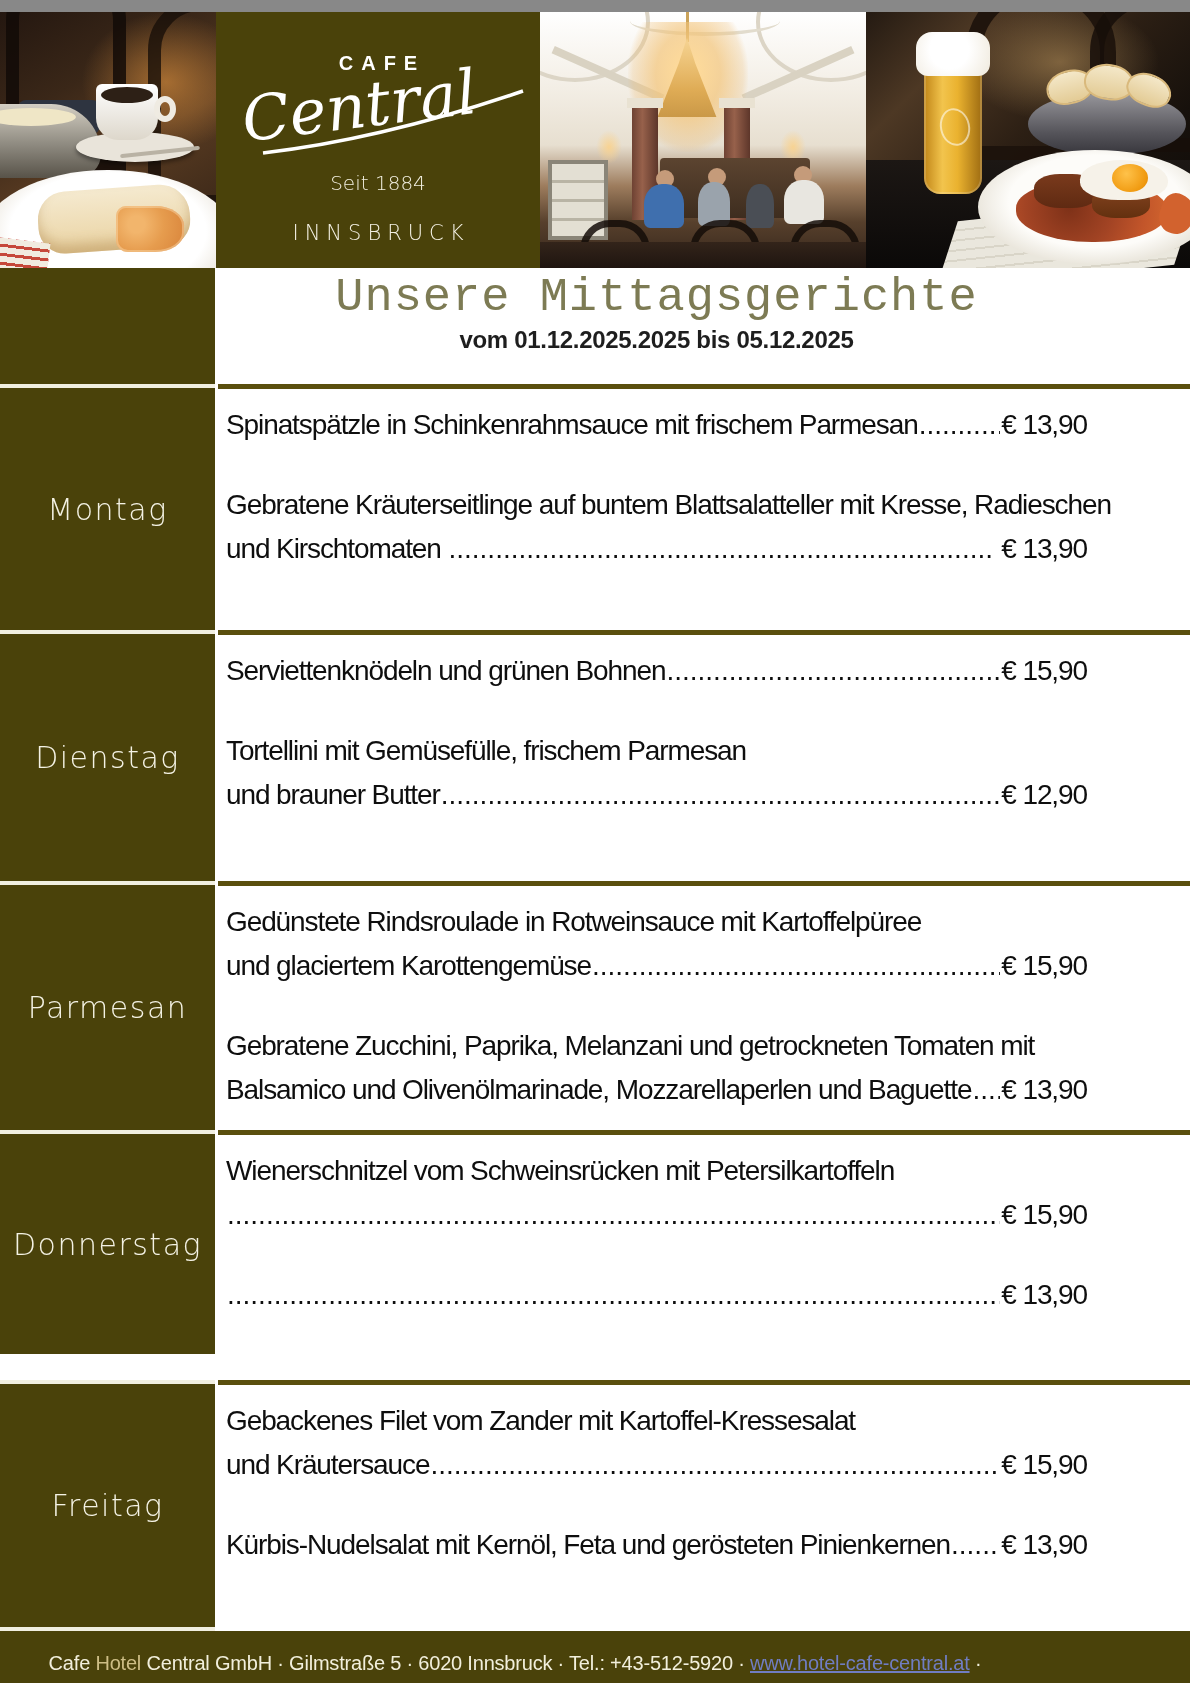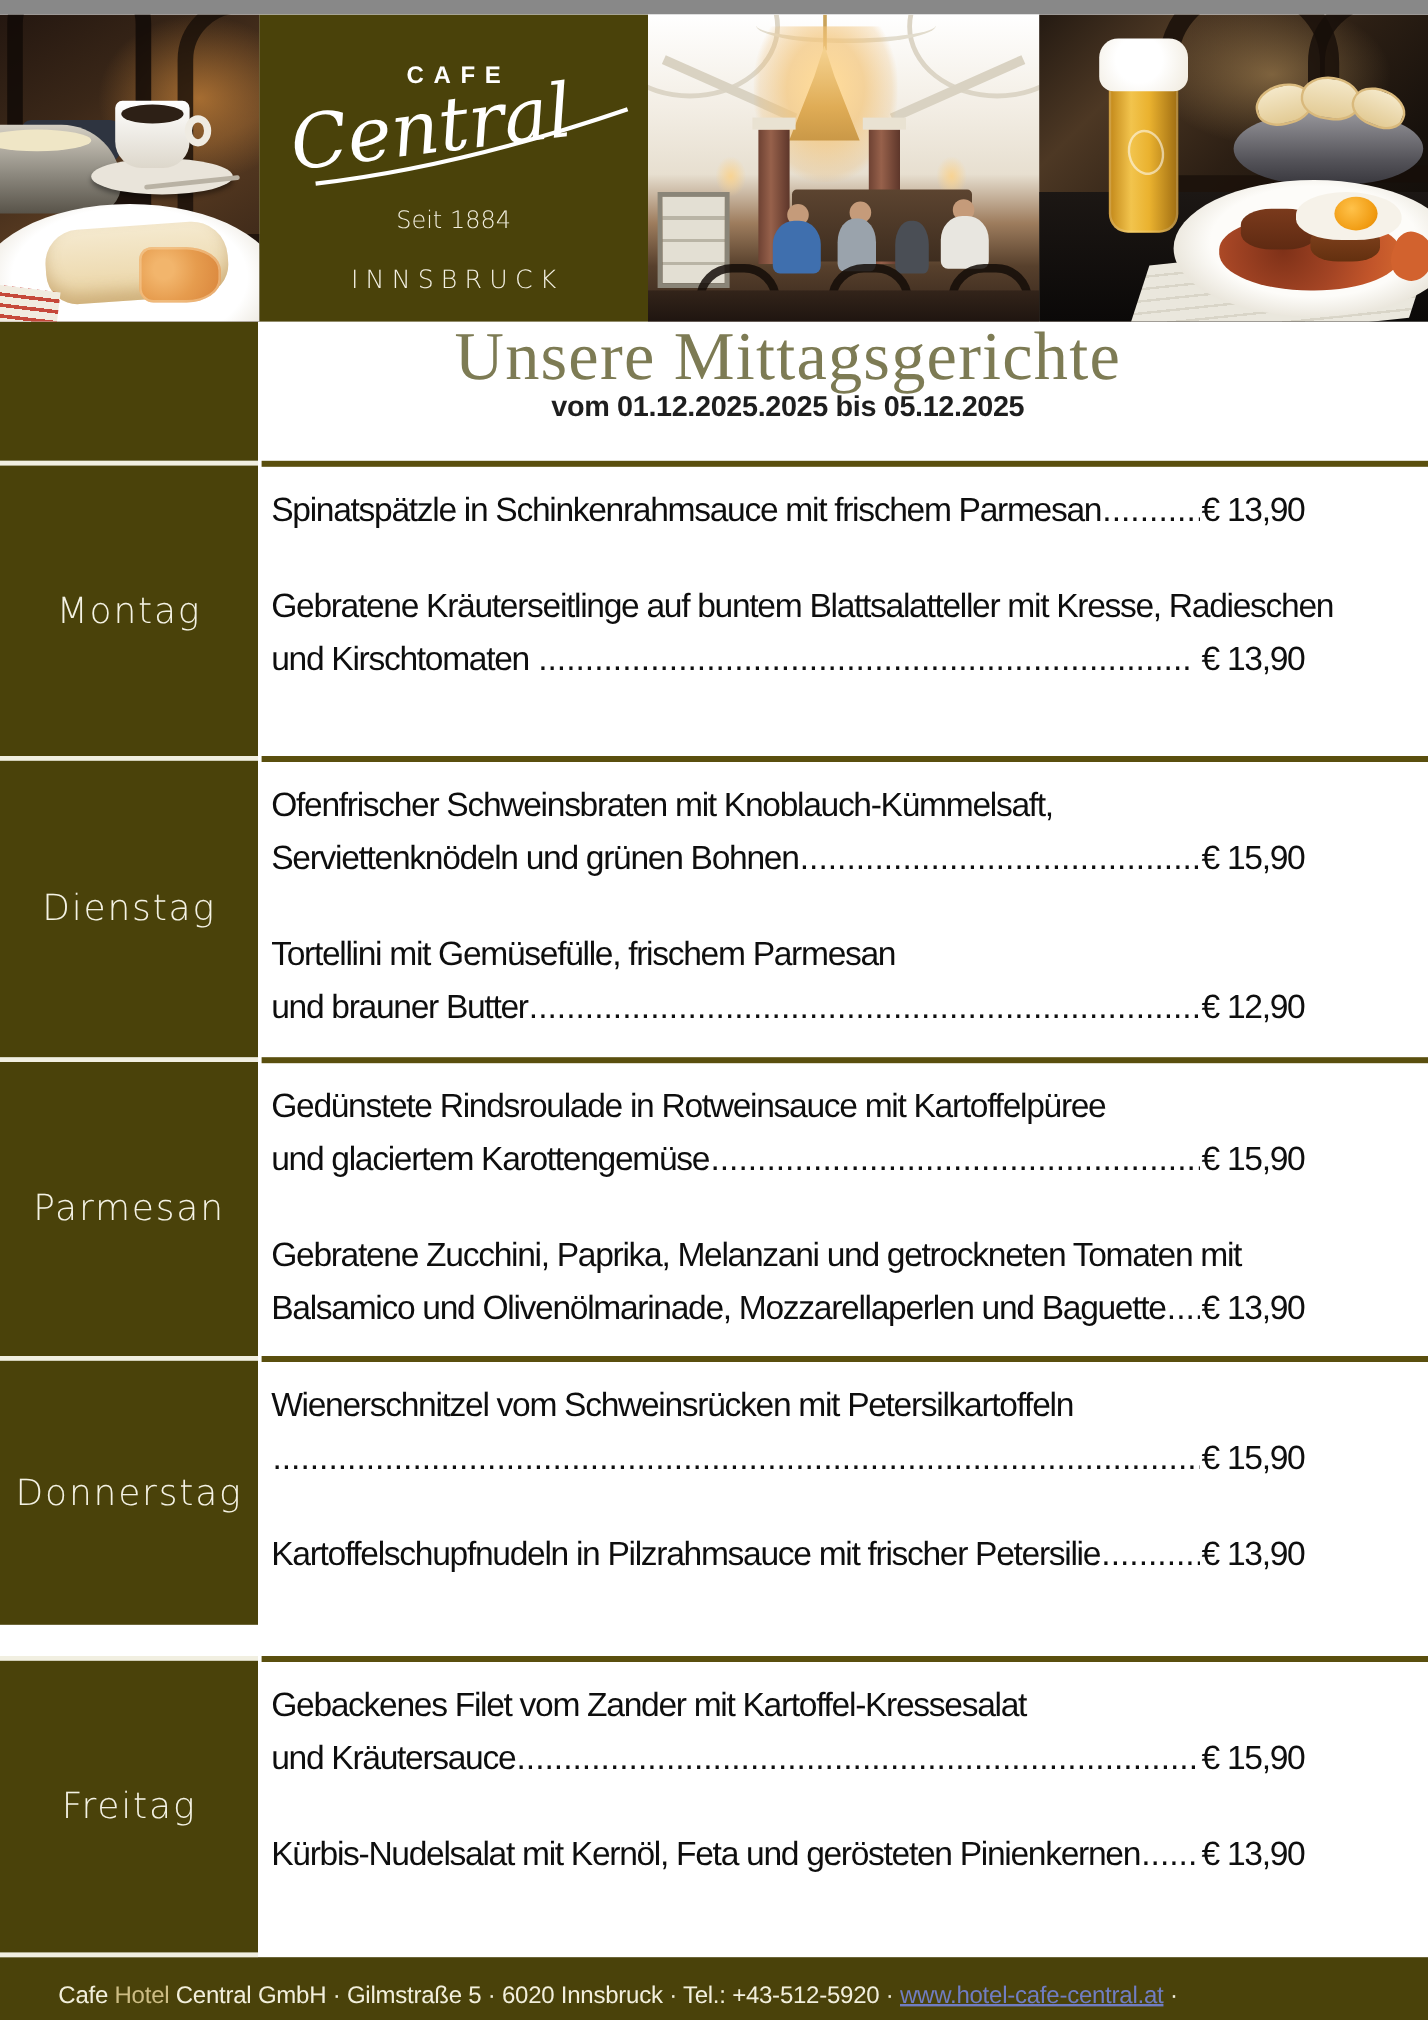--- a/index.html
+++ b/index.html
@@ -76,21 +76,21 @@
 
   
   .main { display:grid; grid-template-columns:215px 1fr; column-gap:3px; }
   .side-cell { background:var(--olive); }
   .day-cell { border-top:4px solid var(--cream); display:flex; align-items:center; justify-content:center; }
   .day-cell.last { border-bottom:4px solid var(--cream); }
   .day-label { color:#f4f2e4; font-size:30px; letter-spacing:1.5px; font-family:"DejaVu Sans",sans-serif; font-weight:200; }
   .content-cell { overflow:hidden; }
   .day-content { border-top:5px solid var(--line); padding:14px 103px 0 8px; }
   .title-cell { padding:0 103px 0 8px; text-align:center; }
-  .title { margin-top:4px; font-size:57px; line-height:52px; color:var(--titlecol); letter-spacing:1px; font-family:Liberation Serif, serif; font-weight:200; }
+  .title { margin-top:4px; font-size:47px; line-height:52px; color:var(--titlecol); letter-spacing:1px; font-family:Liberation Mono, monospace; font-weight:200; }
   .subtitle { font-size:24px; line-height:32px; font-weight:700; color:#1e1e1e; letter-spacing:-0.3px; }
 
   .dish { margin-bottom:36px; }
   .dish .line { font-size:28px; line-height:44px; color:#0e0e0e; letter-spacing:-1.1px; white-space:pre; font-stretch:condensed; }
   .dish .last-line { display:flex; align-items:baseline; white-space:nowrap; }
   .dish .txt { white-space:pre; }
   .leader { flex:1; overflow:hidden; margin:0 1px; min-width:0; }
   .leader::after { content:"....................................................................................................................................................................................."; letter-spacing:0; }
   .price { white-space:pre; }
 
@@ -211,21 +211,20 @@
             <span class="leader"></span>
             <span class="price"> € 13,90</span>
           </div>
         </div>
       </div>
       <div class="side-cell day-cell" style="height: 251px;">
         <div class="day-label">Dienstag</div>
       </div>
       <div class="content-cell day-content" style="height: 251px;">
         <div class="dish">
-          <div class="line">Ofenfrischer Schweinsbraten mit Knoblauch-Kümmelsaft,</div>
           <div class="line last-line">
             <span class="txt">Serviettenknödeln und grünen Bohnen</span>
             <span class="leader"></span>
             <span class="price">€ 15,90</span>
           </div>
         </div>
         <div class="dish">
           <div class="line">Tortellini mit Gemüsefülle, frischem Parmesan</div>
           <div class="line last-line">
             <span class="txt">und brauner Butter</span>
@@ -261,21 +260,20 @@
       <div class="content-cell day-content" style="height: 250px;">
         <div class="dish">
           <div class="line">Wienerschnitzel vom Schweinsrücken mit Petersilkartoffeln</div>
           <div class="line last-line">
             <span class="leader"></span>
             <span class="price">€ 15,90</span>
           </div>
         </div>
         <div class="dish">
           <div class="line last-line">
-            <span class="txt">Kartoffelschupfnudeln in Pilzrahmsauce mit frischer Petersilie</span>
             <span class="leader"></span>
             <span class="price">€ 13,90</span>
           </div>
         </div>
       </div>
       <div class="side-cell day-cell last" style="height: 251px;">
         <div class="day-label">Freitag</div>
       </div>
       <div class="content-cell day-content" style="height: 251px;">
         <div class="dish">

